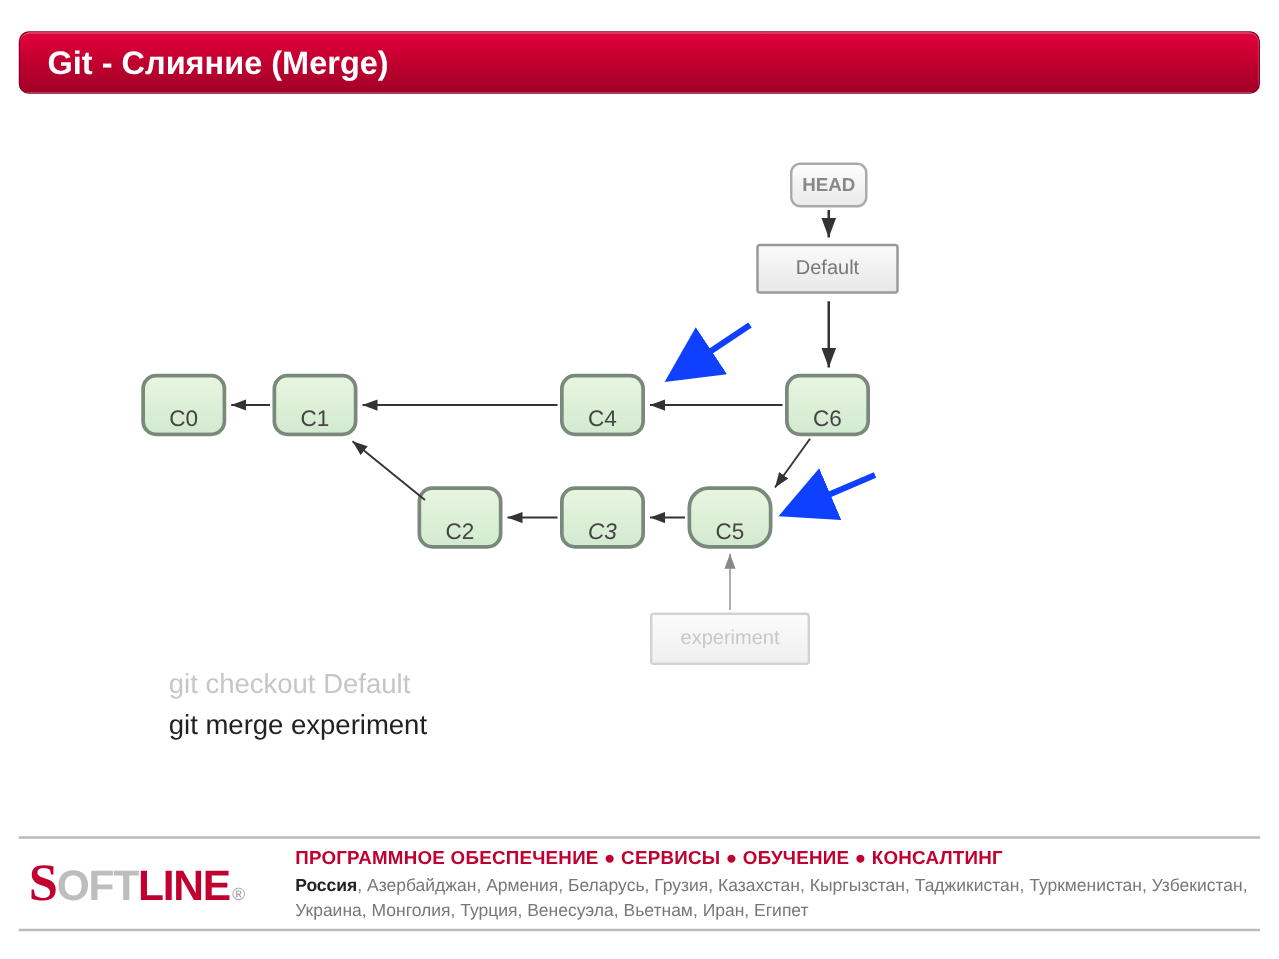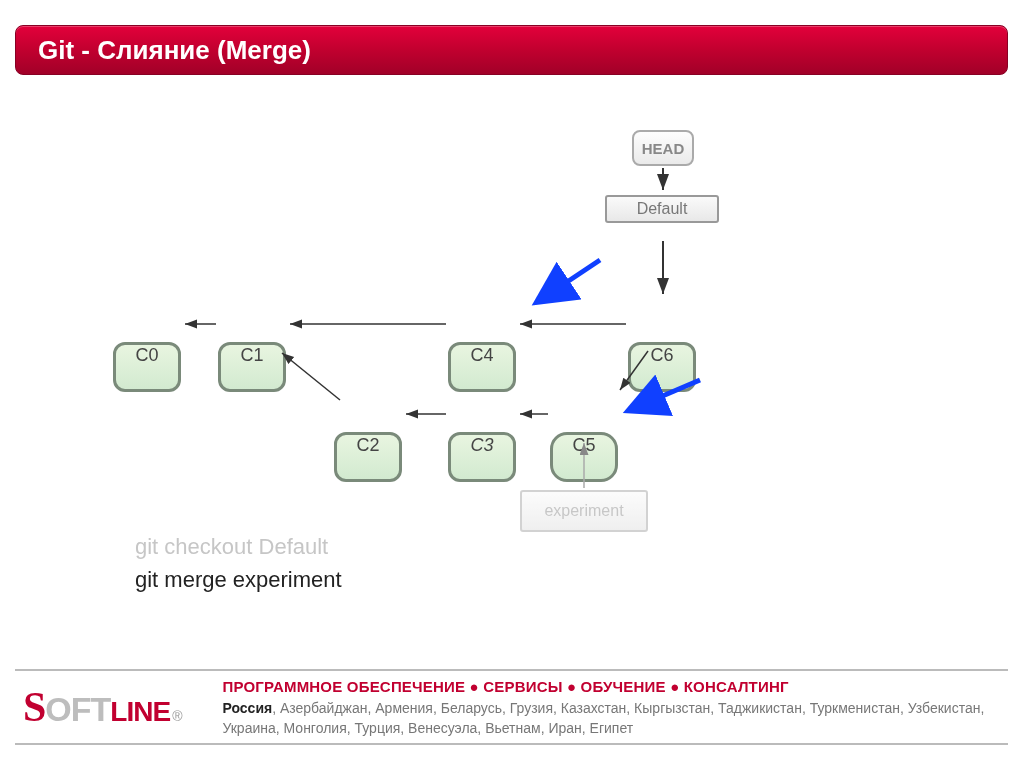--- a/index.html
+++ b/index.html
@@ -33,26 +33,25 @@
   .diagram { position: absolute; left: 0; top: 0; width: 1023px; height: 767px; padding-left: 34px; }
 
   .commit {
     position: absolute;
     width: 68px;
     height: 50px;
     background: linear-gradient(to bottom, #e8f5e0, #d2ead0);
     border: 3px solid #7a8a7a;
     border-radius: 12px;
     display: flex;
-    align-items: flex-start;
+    align-items: flex-end;
     justify-content: center;
     font-size: 18px;
     color: #444;
     font-weight: 500;
-    margin-top: 43px;
   }
   .ref-box {
     position: absolute;
     background: linear-gradient(to bottom, #fdfdfd, #eaeaea);
     border: 2px solid #aaa;
     border-radius: 8px;
     display: flex;
     align-items: center;
     justify-content: center;
     color: #888;
@@ -108,21 +107,21 @@
     letter-spacing: -1px;
   }
   .logo-oft {
     font-size: 34px;
     font-weight: bold;
     color: #bdbdbd;
     letter-spacing: -1px;
     text-transform: uppercase;
   }
   .logo-line {
-    font-size: 28px;
+    font-size: 34px;
     font-weight: bold;
     color: #c10030;
     letter-spacing: -1px;
     text-transform: uppercase;
   }
   .reg { font-size: 14px; color: #999; vertical-align: super; margin-left: 2px;}
   .footer-text {
     margin-left: 40px;
     font-size: 14px;
     line-height: 1.45;
@@ -139,21 +138,21 @@
 <div class="title-bar">
   <span class="title-text">Git - Слияние (Merge)</span>
 </div>
 
 <div class="diagram">
 
   <div class="ref-box" style="left:632px; top:130px; width:62px; height:36px;">
     <span>HEAD</span>
   </div>
 
-  <div class="ref-box big" style="left:605px; top:195px; width:114px; height:28px;">
+  <div class="ref-box big" style="left:605px; top:195px; width:114px; height:40px;">
     <span>Default</span>
   </div>
 
   <div class="ref-box big faded" style="left:520px; top:490px; width:128px; height:42px;">
     <span>experiment</span>
   </div>
 
   <div class="commit" style="left:113px; top:299px;">
       <span>C0</span>
     </div>

